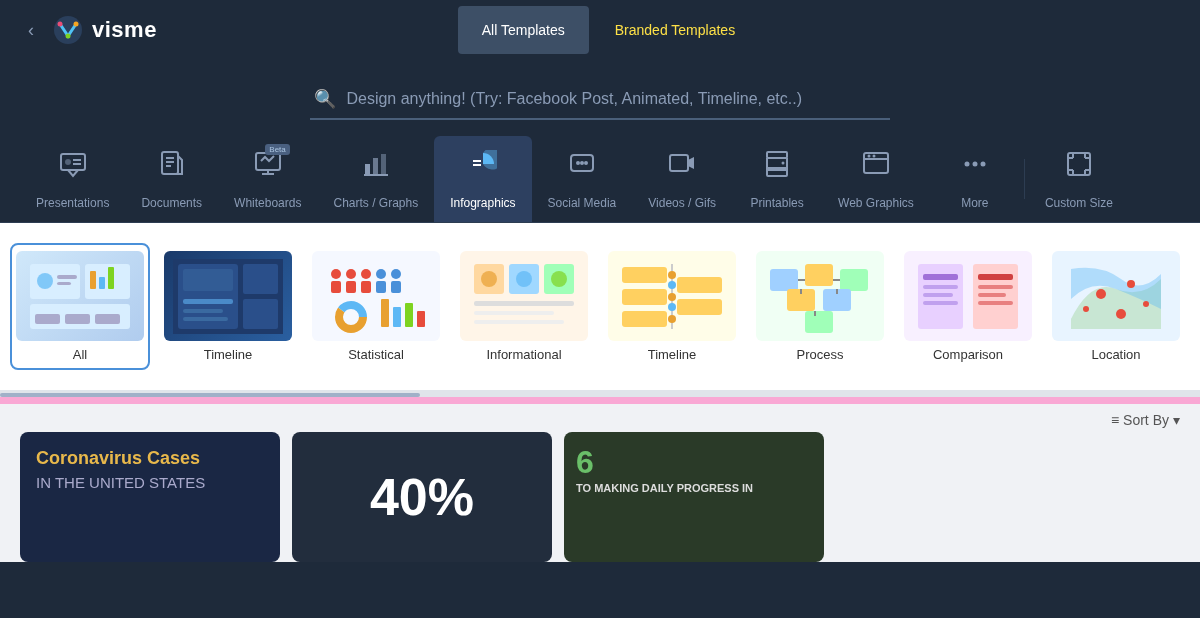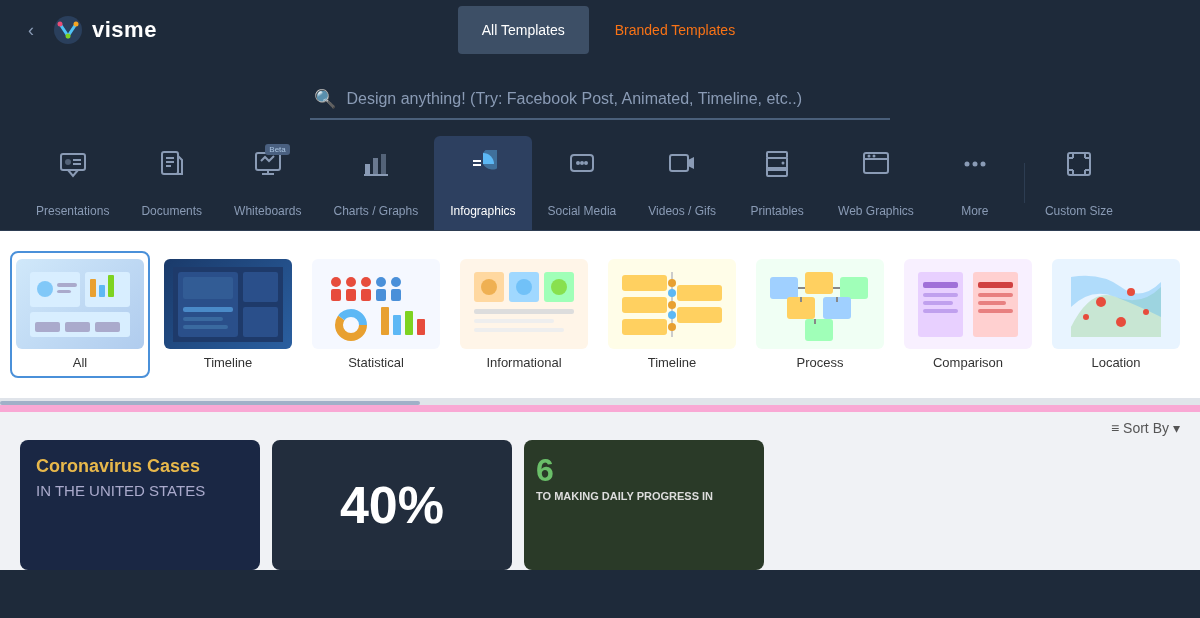--- a/index.html
+++ b/index.html
@@ -53,21 +53,21 @@
       font-size: 14px;
       font-weight: 500;
       border-radius: 4px;
     }
     .tab-btn.active {
       background: #3d4f66;
       color: white;
     }
     .tab-btn.inactive {
       background: transparent;
-      color: #f97316;
+      color: #fde047;
     }
     .header-right { width: 120px; }
 
     
     .search-section {
       background: #1e2a3a;
       padding: 20px 0 16px;
       display: flex;
       justify-content: center;
     }
@@ -104,21 +104,21 @@
       overflow: hidden;
     }
     .cat-item {
       display: flex;
       flex-direction: column;
       align-items: center;
       padding: 10px 16px 12px;
       cursor: pointer;
       min-width: 90px;
       border-radius: 6px 6px 0 0;
-      gap: 22px;
+      gap: 14px;
     }
     .cat-item.active {
       background: #2d4060;
     }
     .cat-icon {
       width: 36px;
       height: 36px;
       display: flex;
       align-items: center;
       justify-content: center;
@@ -214,21 +214,21 @@
       justify-content: flex-end;
       padding: 8px 20px 4px;
     }
     .bottom-cards {
       display: flex;
       gap: 12px;
       padding: 0 20px;
       overflow: hidden;
     }
     .bcard {
-      width: 240px;
+      width: 260px;
       height: 130px;
       border-radius: 8px;
       overflow: hidden;
       flex-shrink: 0;
       position: relative;
       background: #2a3a50;
     }
     .bcard-covid {
       background: #1a2744;
       padding: 16px;

